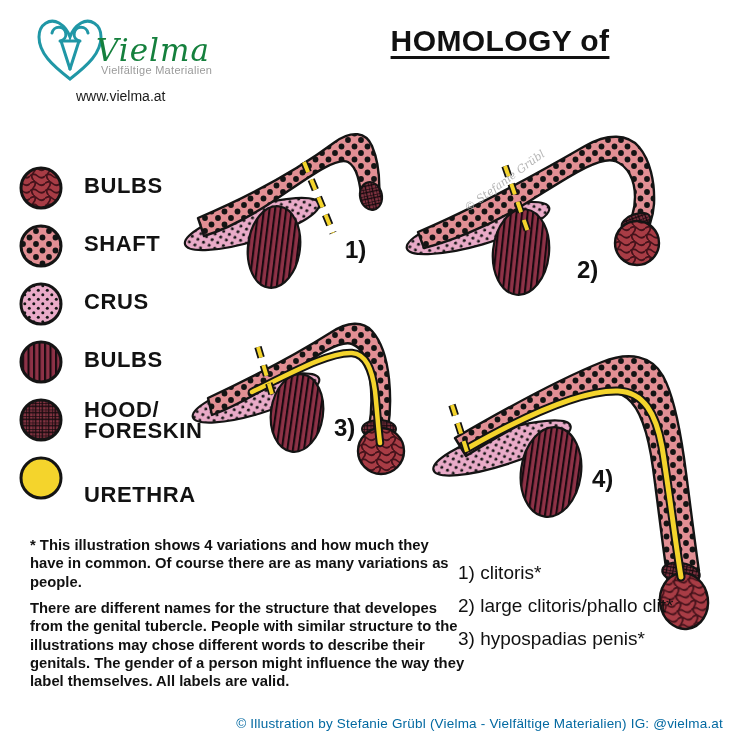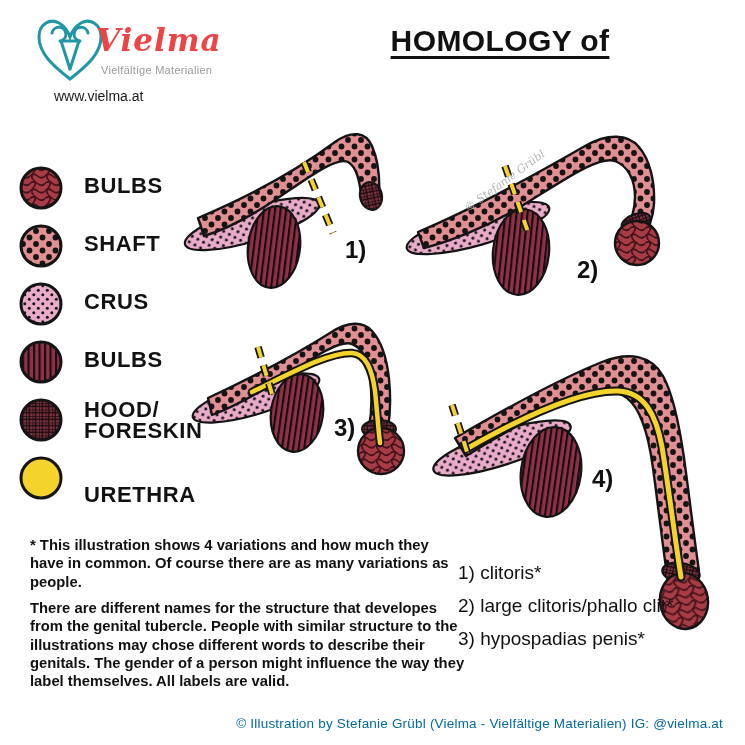--- a/index.html
+++ b/index.html
@@ -4,25 +4,25 @@
 <style>
   html,body { margin:0; padding:0; background:#ffffff; }
   .canvas {
     position:relative; width:745px; height:745px; background:#fff;
     font-family:"Liberation Sans", sans-serif; color:#111; overflow:hidden;
   }
   .abs { position:absolute; }
 
   
   .brand-name {
-    left:96px; top:22px; font-family:"DejaVu Serif", serif;
-    font-style:italic; font-weight:bold; font-size:31px; letter-spacing:1px; color:#ef4444;
+    left:96px; top:32px; font-family:"DejaVu Serif", serif;
+    font-style:italic; font-weight:normal; font-size:31px; letter-spacing:1px; color:#15803d;
   }
   .brand-tagline { left:101px; top:64px; font-size:11px; color:#9a9a9a; letter-spacing:0.3px; }
-  .brand-url { left:54px; top:88px; font-size:14px; color:#1a1a1a; }
+  .brand-url { left:76px; top:88px; font-size:14px; color:#1a1a1a; }
 
   
   .title { left:345px; top:24px; width:310px; text-align:center; }
   .title .line {
     display:inline-block; font-weight:bold; font-size:30px; letter-spacing:0.4px;
     text-decoration:underline; text-decoration-thickness:2.5px; text-underline-offset:5px;
     margin-bottom:6px; color:#111;
   }
 
   

